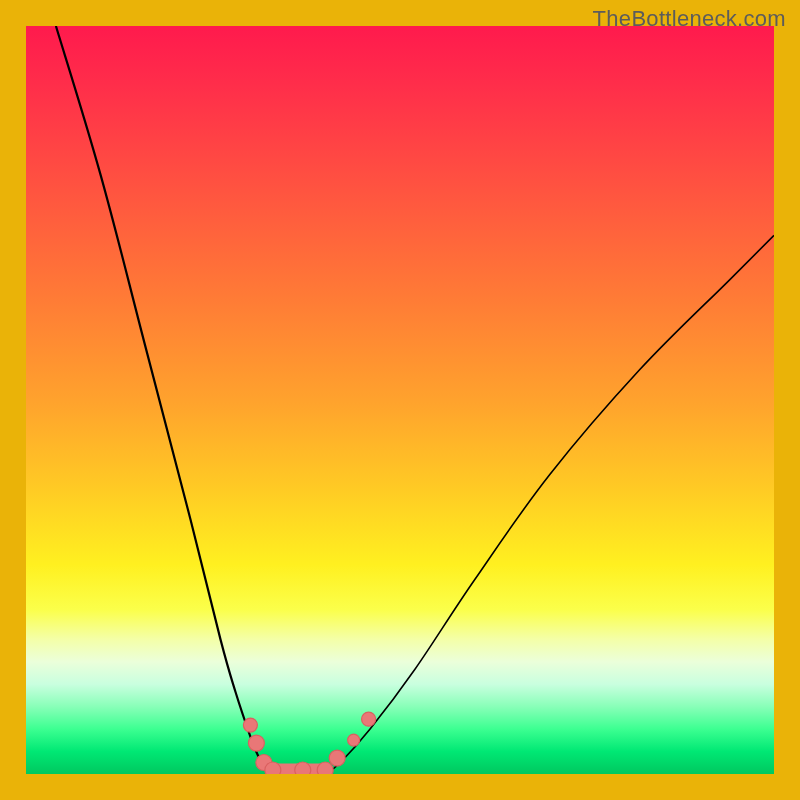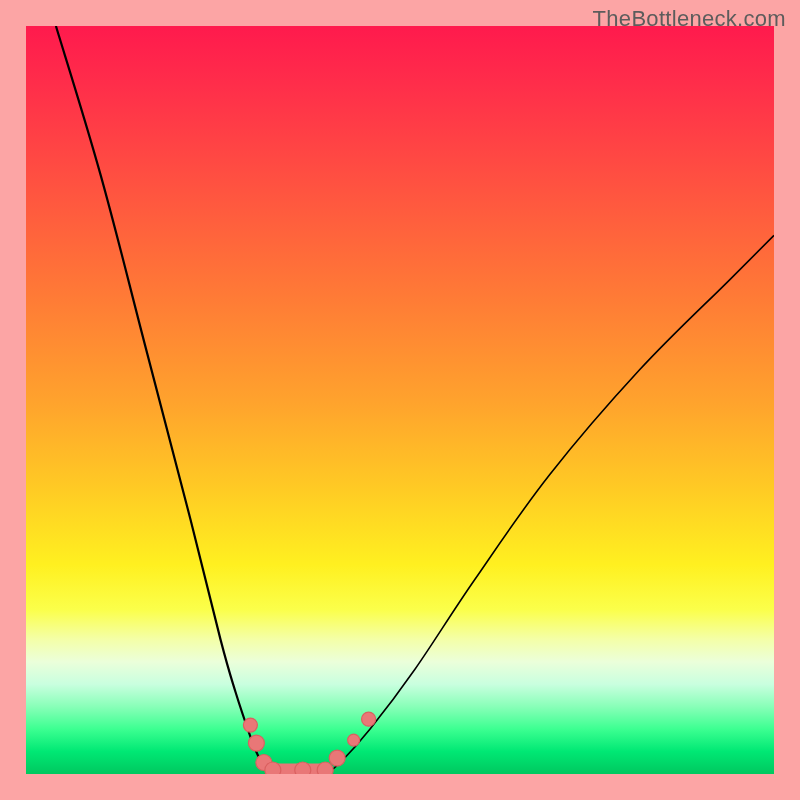--- a/index.html
+++ b/index.html
@@ -10,21 +10,21 @@
     background: #000;
     overflow: hidden;
     font-family: Arial, Helvetica, sans-serif;
   }
   .frame {
     position: absolute;
     top: 0;
     left: 0;
     width: 800px;
     height: 800px;
-    background: #fca5a5;
+    background: #eab308;
   }
   .plot {
     position: absolute;
     top: 26px;
     left: 26px;
     width: 748px;
     height: 748px;
     background: linear-gradient(to bottom,
       #ff1a4d 0%,
       #ff2e4a 8%,

